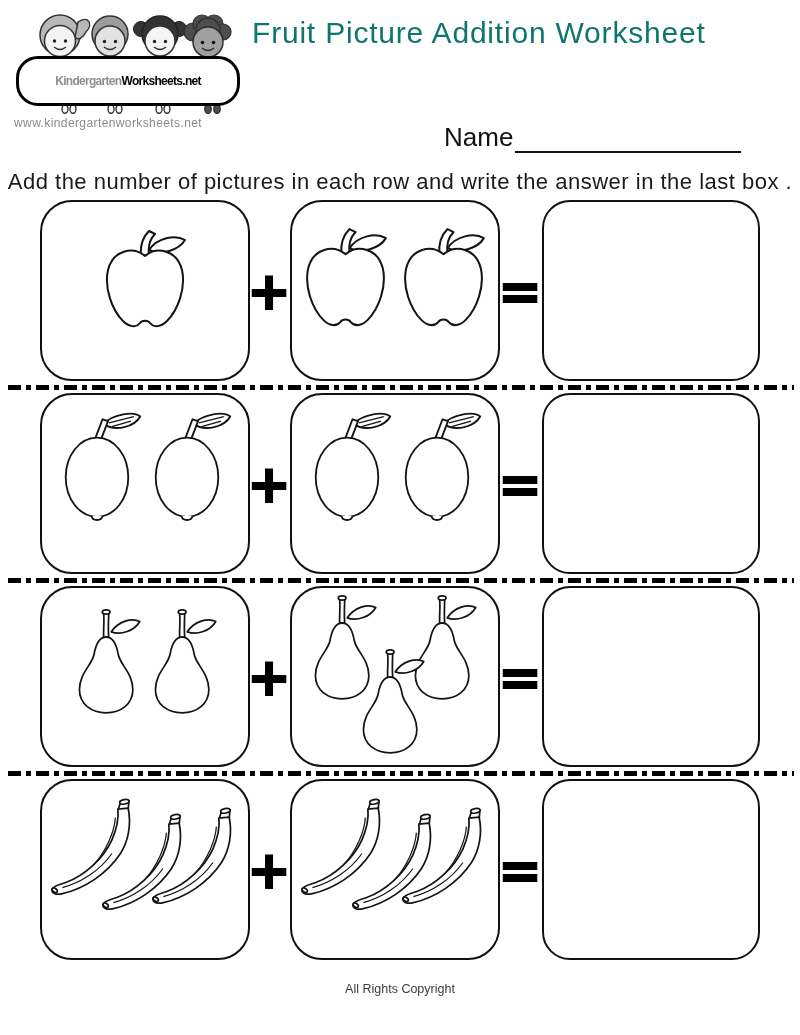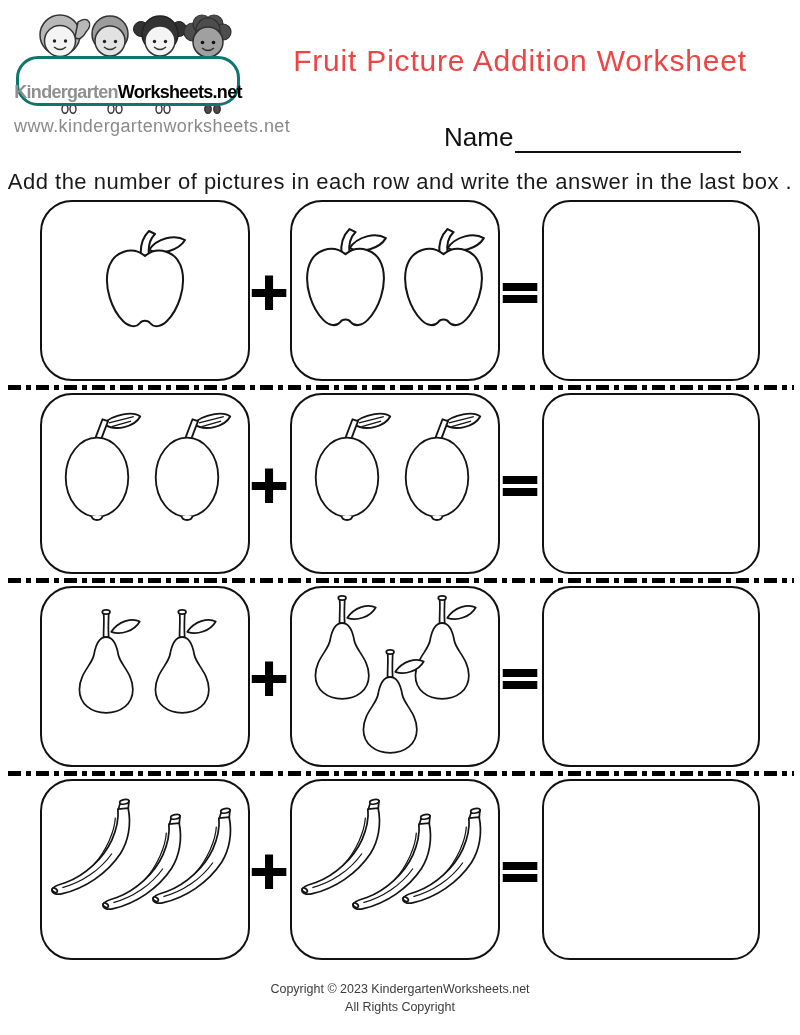--- a/index.html
+++ b/index.html
@@ -5,34 +5,34 @@
   html,body{margin:0;padding:0;background:#fff;}
   .page{
     position:relative;width:800px;height:1035px;background:#ffffff;
     font-family:"Liberation Sans",sans-serif;color:#1a1a1a;overflow:hidden;
   }
   
   .logo{position:absolute;left:12px;top:10px;width:232px;height:112px;}
   .logo svg{position:absolute;left:0;top:0;}
   .logo-sign{
     position:absolute;left:4px;top:46px;width:218px;height:44px;
-    border:3px solid #0f766e;border-radius:22px;background:#fff;
-    display:flex;align-items:flex-end;justify-content:center;z-index:2;
-    font-size:18px;font-weight:700;letter-spacing:-0.7px;white-space:nowrap;
+    border:3px solid #000000;border-radius:22px;background:#fff;
+    display:flex;align-items:center;justify-content:center;z-index:2;
+    font-size:12px;font-weight:700;letter-spacing:-0.7px;white-space:nowrap;
   }
   .logo-sign .gray{color:#8f8f8f;}
   .logo-sign .black{color:#000;}
   .logo-url{
     position:absolute;left:14px;top:116px;width:260px;
-    font-size:18px;color:#8a8a8a;letter-spacing:0.4px;
+    font-size:12px;color:#8a8a8a;letter-spacing:0.4px;
   }
   
   .title{
-    position:absolute;left:252px;top:44px;width:536px;
-    font-size:30px;letter-spacing:0.8px;text-align:center;color:#ef4444;
+    position:absolute;left:252px;top:16px;width:536px;
+    font-size:30px;letter-spacing:0.8px;color:#0f766e;
   }
   .name-row{position:absolute;left:444px;top:106px;font-size:26px;color:#111;margin-top:16px;}
   .name-line{
     display:inline-block;width:226px;height:28px;vertical-align:bottom;
     border-bottom:2px solid #111;margin-left:2px;
   }
   .instruction{
     position:absolute;left:0;top:169px;width:800px;text-align:center;
     font-size:22px;letter-spacing:0.5px;color:#1a1a1a;
   }
@@ -328,16 +328,15 @@
               </svg>
             </span>
           </div>
         </div>
     <div class="op op-equals">=</div>
     <div class="box b3"></div>
   </div>
     </div>
 
   <div class="footer">
-    <div>Copyright © 2023 KindergartenWorksheets.net</div>
     <div>All Rights Copyright</div>
   </div>
 </div>
 
 </body></html>

